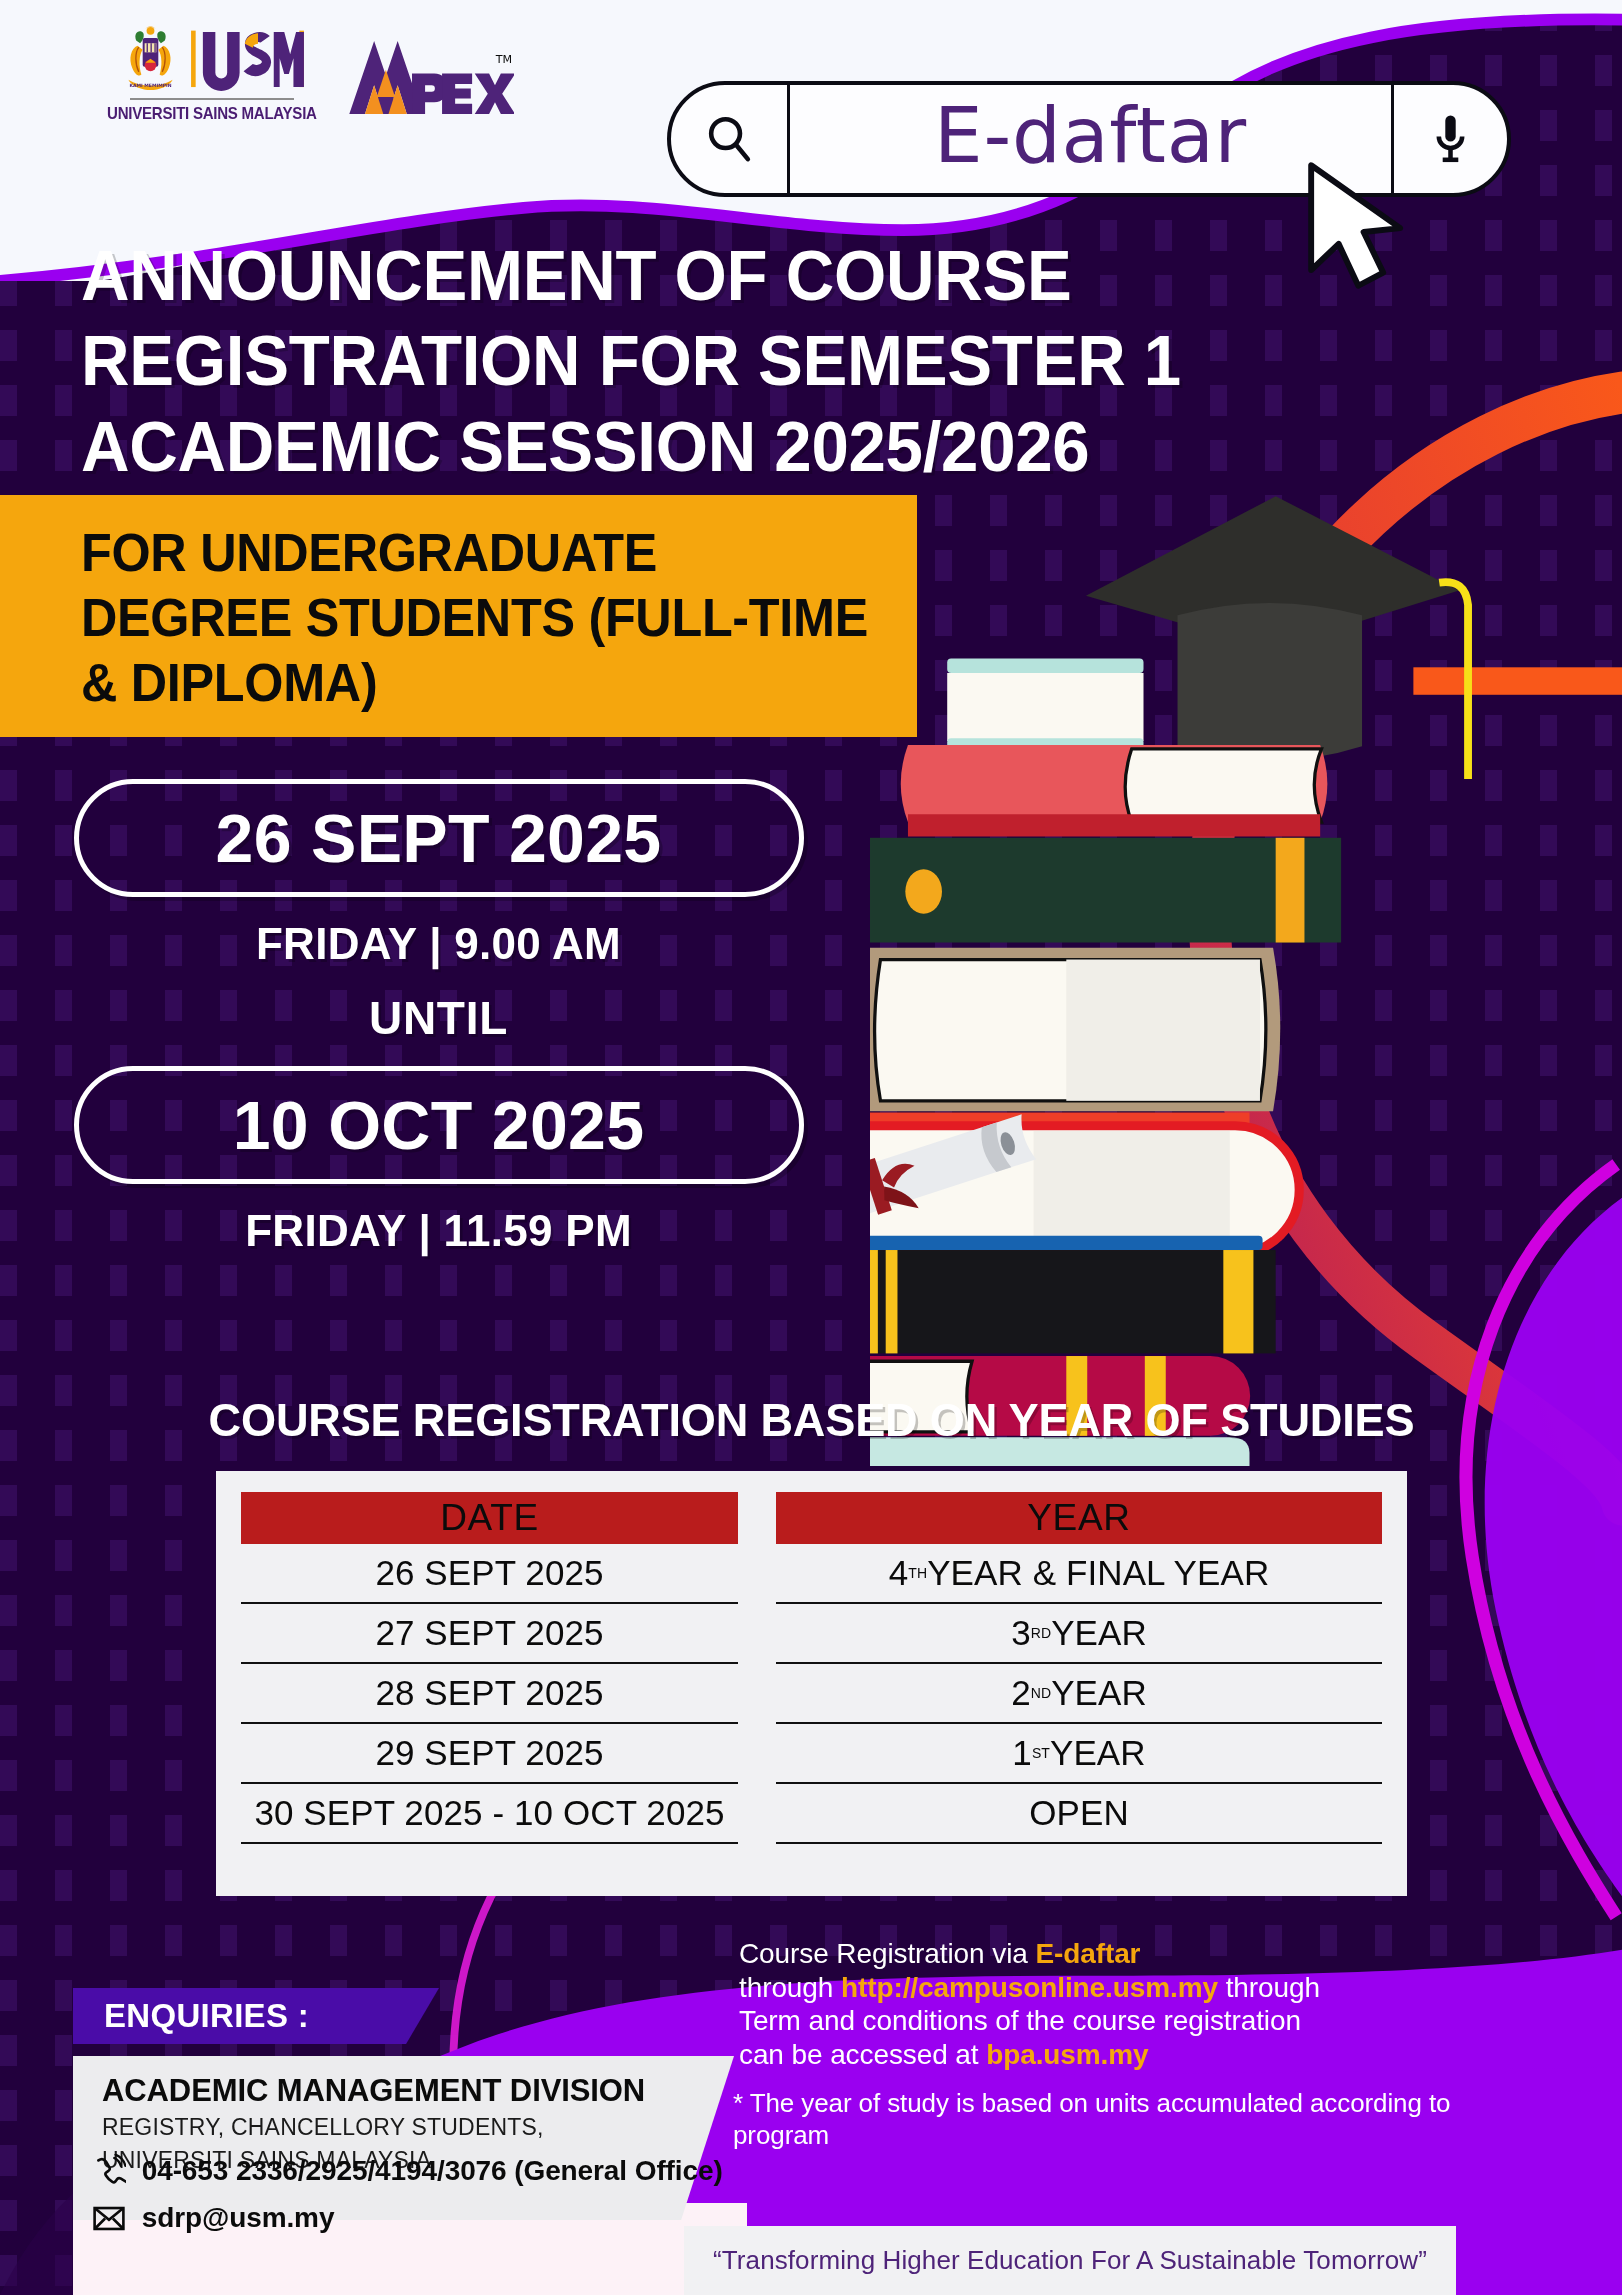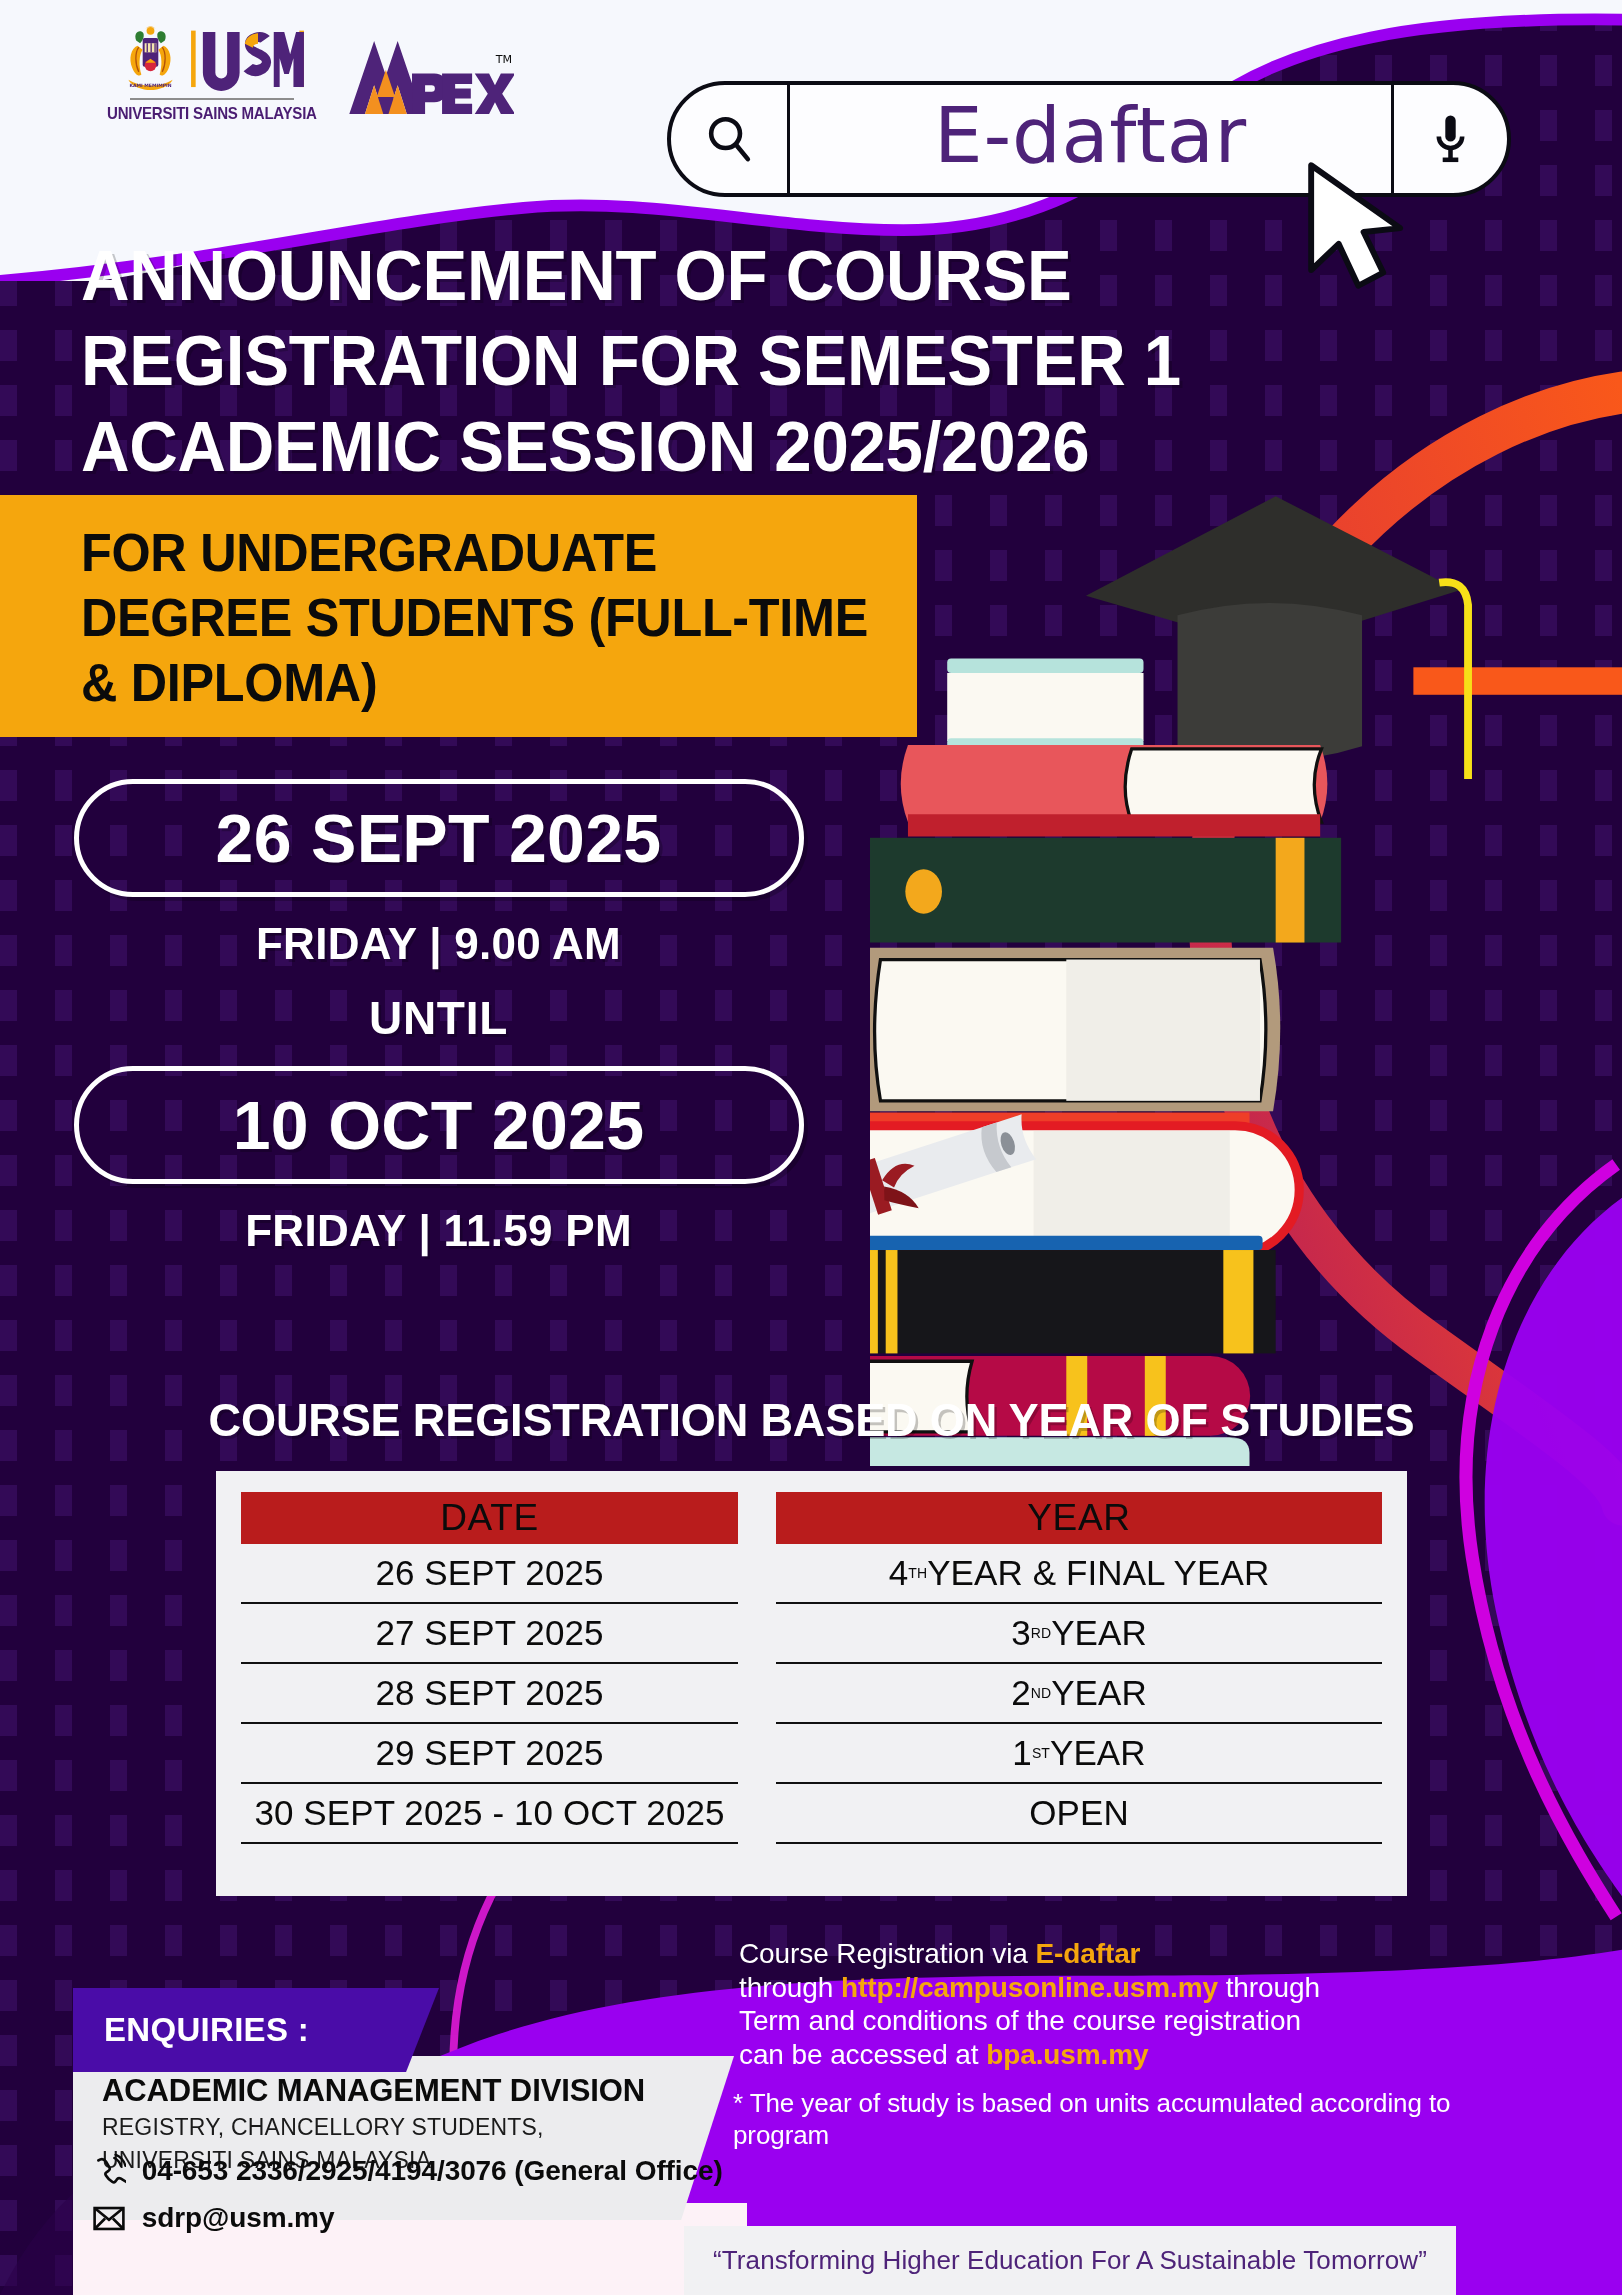--- a/index.html
+++ b/index.html
@@ -170,21 +170,21 @@
   }
   .trow:first-of-type { margin-top:2.6px; }
   .trow sup { font-size:14px; vertical-align:super; }
 
   
   .bottom-wave { position:absolute; left:0; top:1871px; width:1623px; height:424px; z-index:18; }
 
   
   .enq-tab {
     position:absolute; left:73px; top:1988px; z-index:29;
-    width:366px; height:84px;
+    width:366px; height:56px;
     background:#4a0ca8;
     clip-path:polygon(0 0, 100% 0, 91% 100%, 0 100%);
     display:flex; align-items:center;
   }
   .enq-tab span {
     margin-left:31px;
     font-family:"Liberation Sans", sans-serif;
     font-weight:700; font-size:33px; color:#ffffff; letter-spacing:0.3px;
   }
   .enq-card {

